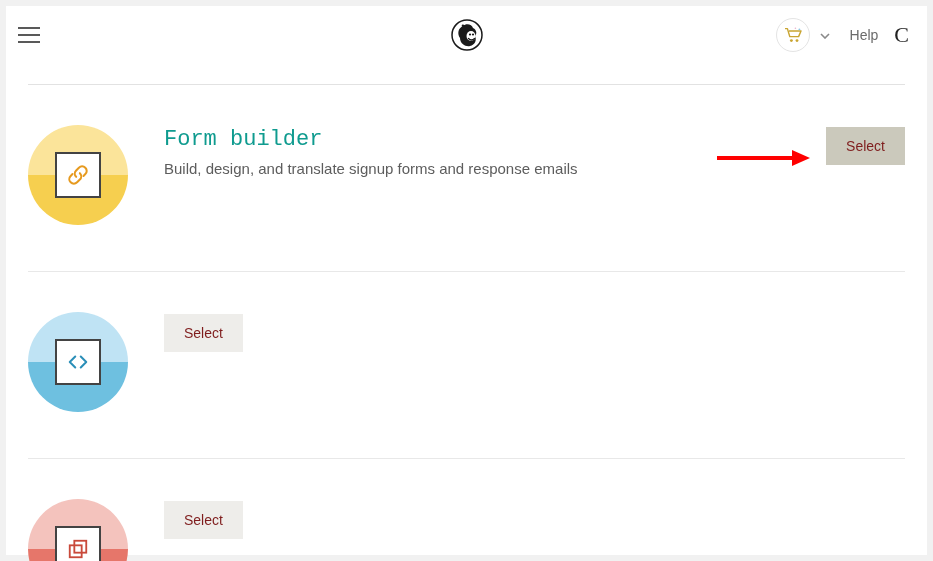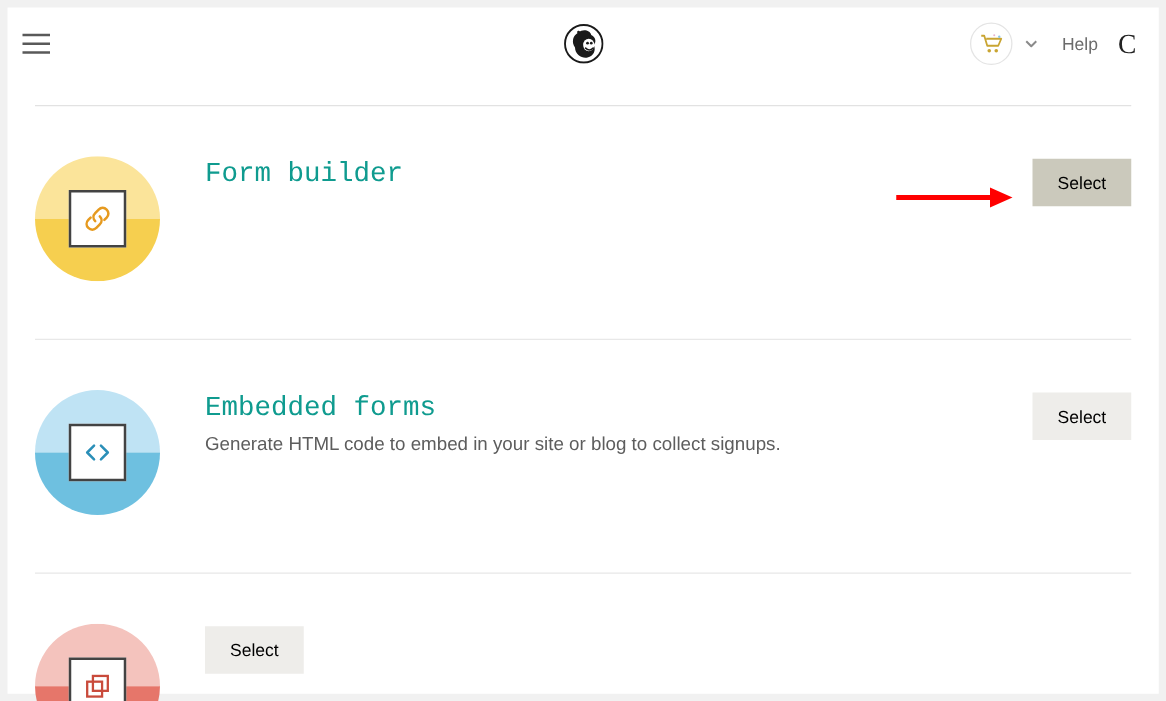--- a/index.html
+++ b/index.html
@@ -96,21 +96,21 @@
     }
     .item-desc {
       color: #5d5d5d; font-size: 15px; line-height: 1.4;
     }
     .select-btn {
       margin-top: 2px;
       background: #eeedea;
       border: none;
       padding: 11px 20px;
       font-size: 14px;
-      color: #000000;
+      color: #7f1d1d;
       cursor: pointer;
       flex-shrink: 0;
     }
     .select-btn.highlight {
       background: #cbc9bc;
     }
     .arrow-annot {
       position: absolute;
       left: 708px; top: 140px;
       pointer-events: none;
@@ -168,39 +168,36 @@
         <div class="icon-bot" style="background:#f6cf4f"></div>
         <div class="icon-square">
           <svg width="22" height="22" viewBox="0 0 24 24">
             <path d="M10 14 C8 12 8 9 10 7 L13 4 C15 2 18 2 20 4 C22 6 22 9 20 11 L18 13" fill="none" stroke="#e69a1f" stroke-width="2.2" stroke-linecap="round"></path>
             <path d="M14 10 C16 12 16 15 14 17 L11 20 C9 22 6 22 4 20 C2 18 2 15 4 13 L6 11" fill="none" stroke="#e69a1f" stroke-width="2.2" stroke-linecap="round"></path>
           </svg>
         </div>
       </div>
       <div class="item-body">
         <h3 class="item-title">Form builder</h3>
+        <p class="item-desc">Build, design, and translate signup forms and response emails</p>
       </div>
       <button class="select-btn highlight">Select</button>
     </div>
 
     <div class="item">
       <div class="icon-wrap">
         <div class="icon-top" style="background:#bfe3f4"></div>
         <div class="icon-bot" style="background:#6ec0e0"></div>
         <div class="icon-square">
           <svg width="22" height="22" viewBox="0 0 24 24">
             <path d="M9 6 L3 12 L9 18" fill="none" stroke="#2b8fb8" stroke-width="2.2" stroke-linecap="round" stroke-linejoin="round"></path>
             <path d="M15 6 L21 12 L15 18" fill="none" stroke="#2b8fb8" stroke-width="2.2" stroke-linecap="round" stroke-linejoin="round"></path>
           </svg>
         </div>
       </div>
-      <div class="item-body">
-        <h3 class="item-title">Embedded forms</h3>
-        <p class="item-desc">Generate HTML code to embed in your site or blog to collect signups.</p>
-      </div>
       <button class="select-btn">Select</button>
     </div>
 
     <div class="item">
       <div class="icon-wrap">
         <div class="icon-top" style="background:#f4c3bd"></div>
         <div class="icon-bot" style="background:#e6766a"></div>
         <div class="icon-square">
           <svg width="22" height="22" viewBox="0 0 24 24">
             <rect x="3" y="8" width="13" height="13" fill="none" stroke="#c94a3b" stroke-width="2"></rect>

